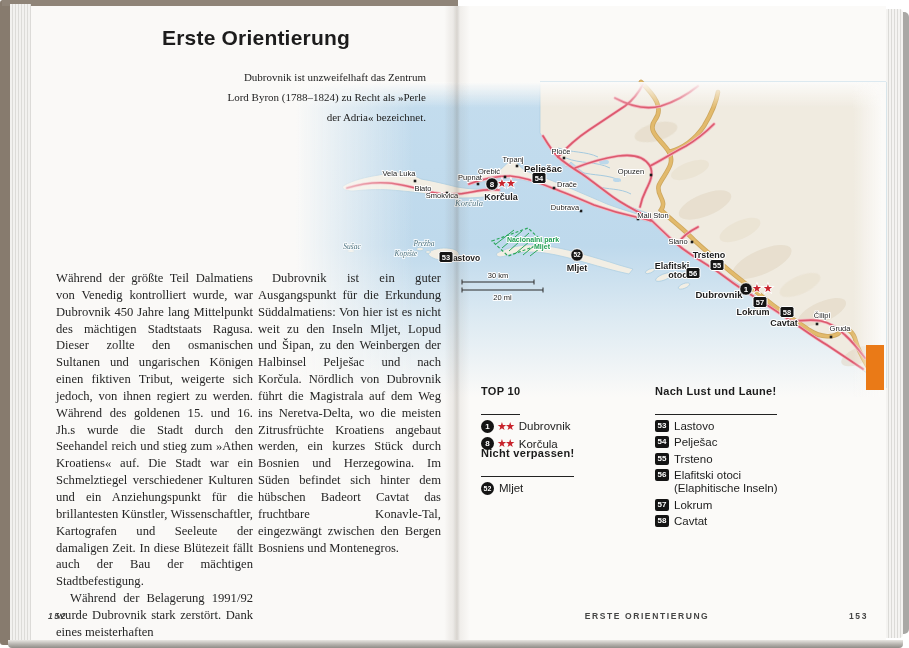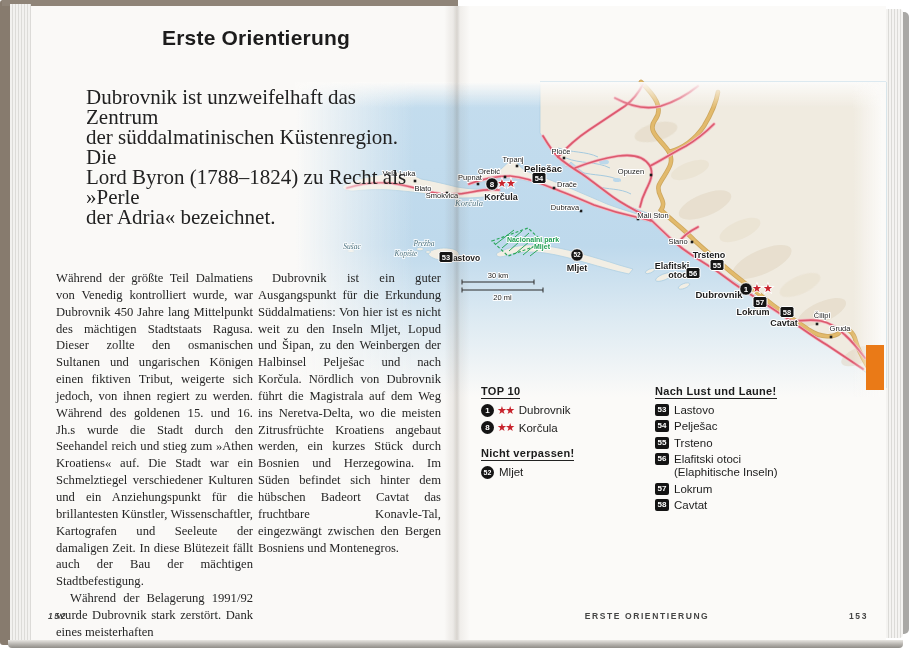--- a/index.html
+++ b/index.html
@@ -35,37 +35,37 @@
   .ml.town{font-size:7.5px;}
   .ml.bold{font-weight:bold;}
   .ml.italic{font-style:italic;fill:#48707f;stroke-width:1.5px;font-family:"Liberation Serif",serif;}
   .ml.green{fill:#1f9e53;font-weight:bold;}
   .mstar{font-family:"DejaVu Sans",sans-serif;fill:#c8232c;font-size:11px;
       paint-order:stroke;stroke:#fff;stroke-width:1.6px;}
   .bn{font-family:"Liberation Sans",sans-serif;}
   
   .ptitle{position:absolute;left:96px;top:26px;width:320px;text-align:center;
       font-size:21px;font-weight:bold;color:#1c1c1c;letter-spacing:.2px;}
-  .lead{position:absolute;left:86px;top:67px;width:340px;text-align:left;
-      font-family:"Liberation Serif","DejaVu Serif",serif;font-size:21px;line-height:20px;color:#222;margin-top:20px;}
+  .lead{position:absolute;left:86px;top:67px;width:340px;text-align:right;
+      font-family:"Liberation Serif","DejaVu Serif",serif;font-size:11px;line-height:20px;color:#222;}
   .col{position:absolute;top:270px;font-family:"Liberation Serif","DejaVu Serif",serif;
       font-size:12.6px;line-height:16.85px;color:#262626;text-align:justify;}
   .col p{margin:0;}
   .col p.indent{text-indent:14px;}
   .col1{left:56px;width:197px;}
   .col2{left:258px;width:183px;}
   .footer{position:absolute;top:611px;font-size:8.5px;font-weight:bold;letter-spacing:1.6px;color:#454545;}
   .f-num-l{left:48px;font-style:italic;}
   .f-title-l{left:31px;width:425px;text-align:center;margin-top:45px;}
   .f-title-r{left:456px;width:382px;text-align:center;}
   .f-num-r{left:820px;width:48px;text-align:right;}
   
   .legend{position:absolute;color:#1c1c1c;}
   .lg-title{display:inline-block;font-size:11px;font-weight:bold;border-bottom:1.5px solid #222;
-      padding-bottom:1px;letter-spacing:.3px;}
+      padding-bottom:17px;letter-spacing:.3px;}
   .lg-items{margin-top:4px;}
   .lg-row{display:flex;align-items:center;gap:5px;margin-top:4.5px;font-size:11.5px;}
   .badge{flex:0 0 auto;background:#141414;color:#fff;font-weight:bold;text-align:center;
       font-family:"Liberation Sans",sans-serif;}
   .badge.rd{width:13px;height:13px;border-radius:50%;font-size:8px;line-height:13px;}
   .badge.rd.small{font-size:7px;}
   .badge.sq{width:14px;height:12px;border-radius:2px;font-size:8px;line-height:12px;}
   .stars{color:#c8232c;font-family:"DejaVu Sans",sans-serif;font-size:11px;letter-spacing:-1.5px;margin-left:-2px;}
   .lg-row2{margin:1px 0 0 19px;font-size:11.5px;}
   
@@ -253,21 +253,20 @@
         <text x="498" y="278" text-anchor="middle" font-size="7.5" class="ml town">30 km</text>
         <text x="502.5" y="300" text-anchor="middle" font-size="7.5" class="ml town">20 mi</text>
       </g>
   </svg>
 
   <div class="gutter"></div>
 
   <div class="ptitle">Erste Orientierung</div>
   <div class="lead">
       <div>Dubrovnik ist unzweifelhaft das Zentrum</div>
-      <div>der süddalmatinischen Küstenregion. Die</div>
       <div>Lord Byron (1788–1824) zu Recht als »Perle</div>
       <div>der Adria« bezeichnet.</div>
     </div>
   <div class="col col1">
     <p>Während der größte Teil Dalmatiens von Venedig kontrolliert wurde, war Dubrovnik 450 Jahre lang Mittelpunkt des mächtigen Stadtstaats Ragusa. Dieser zollte den osmanischen Sultanen und ungarischen Königen einen fiktiven Tribut, weigerte sich jedoch, von ihnen regiert zu werden. Während des goldenen 15. und 16. Jh.s wurde die Stadt durch den Seehandel reich und stieg zum »Athen Kroatiens« auf. Die Stadt war ein Schmelztiegel verschiedener Kulturen und ein Anziehungspunkt für die brillantesten Künstler, Wissenschaftler, Kartografen und Seeleute der damaligen Zeit. In diese Blütezeit fällt auch der Bau der mächtigen Stadtbefestigung.</p>
     <p class="indent">Während der Belagerung 1991/92 wurde Dubrovnik stark zerstört. Dank eines meisterhaften</p>
   </div>
   <div class="col col2">
     <p class="indent">Dubrovnik ist ein guter Ausgangspunkt für die Erkundung Süddalmatiens: Von hier ist es nicht weit zu den Inseln Mljet, Lopud und Šipan, zu den Weinbergen der Halbinsel Pelješac und nach Korčula. Nördlich von Dubrovnik führt die Magistrala auf dem Weg ins Neretva-Delta, wo die meisten Zitrusfrüchte Kroatiens angebaut werden, ein kurzes Stück durch Bosnien und Herzegowina. Im Süden befindet sich hinter dem hübschen Badeort Cavtat das fruchtbare Konavle-Tal, eingezwängt zwischen den Bergen Bosniens und Montenegros.</p>
   </div>

